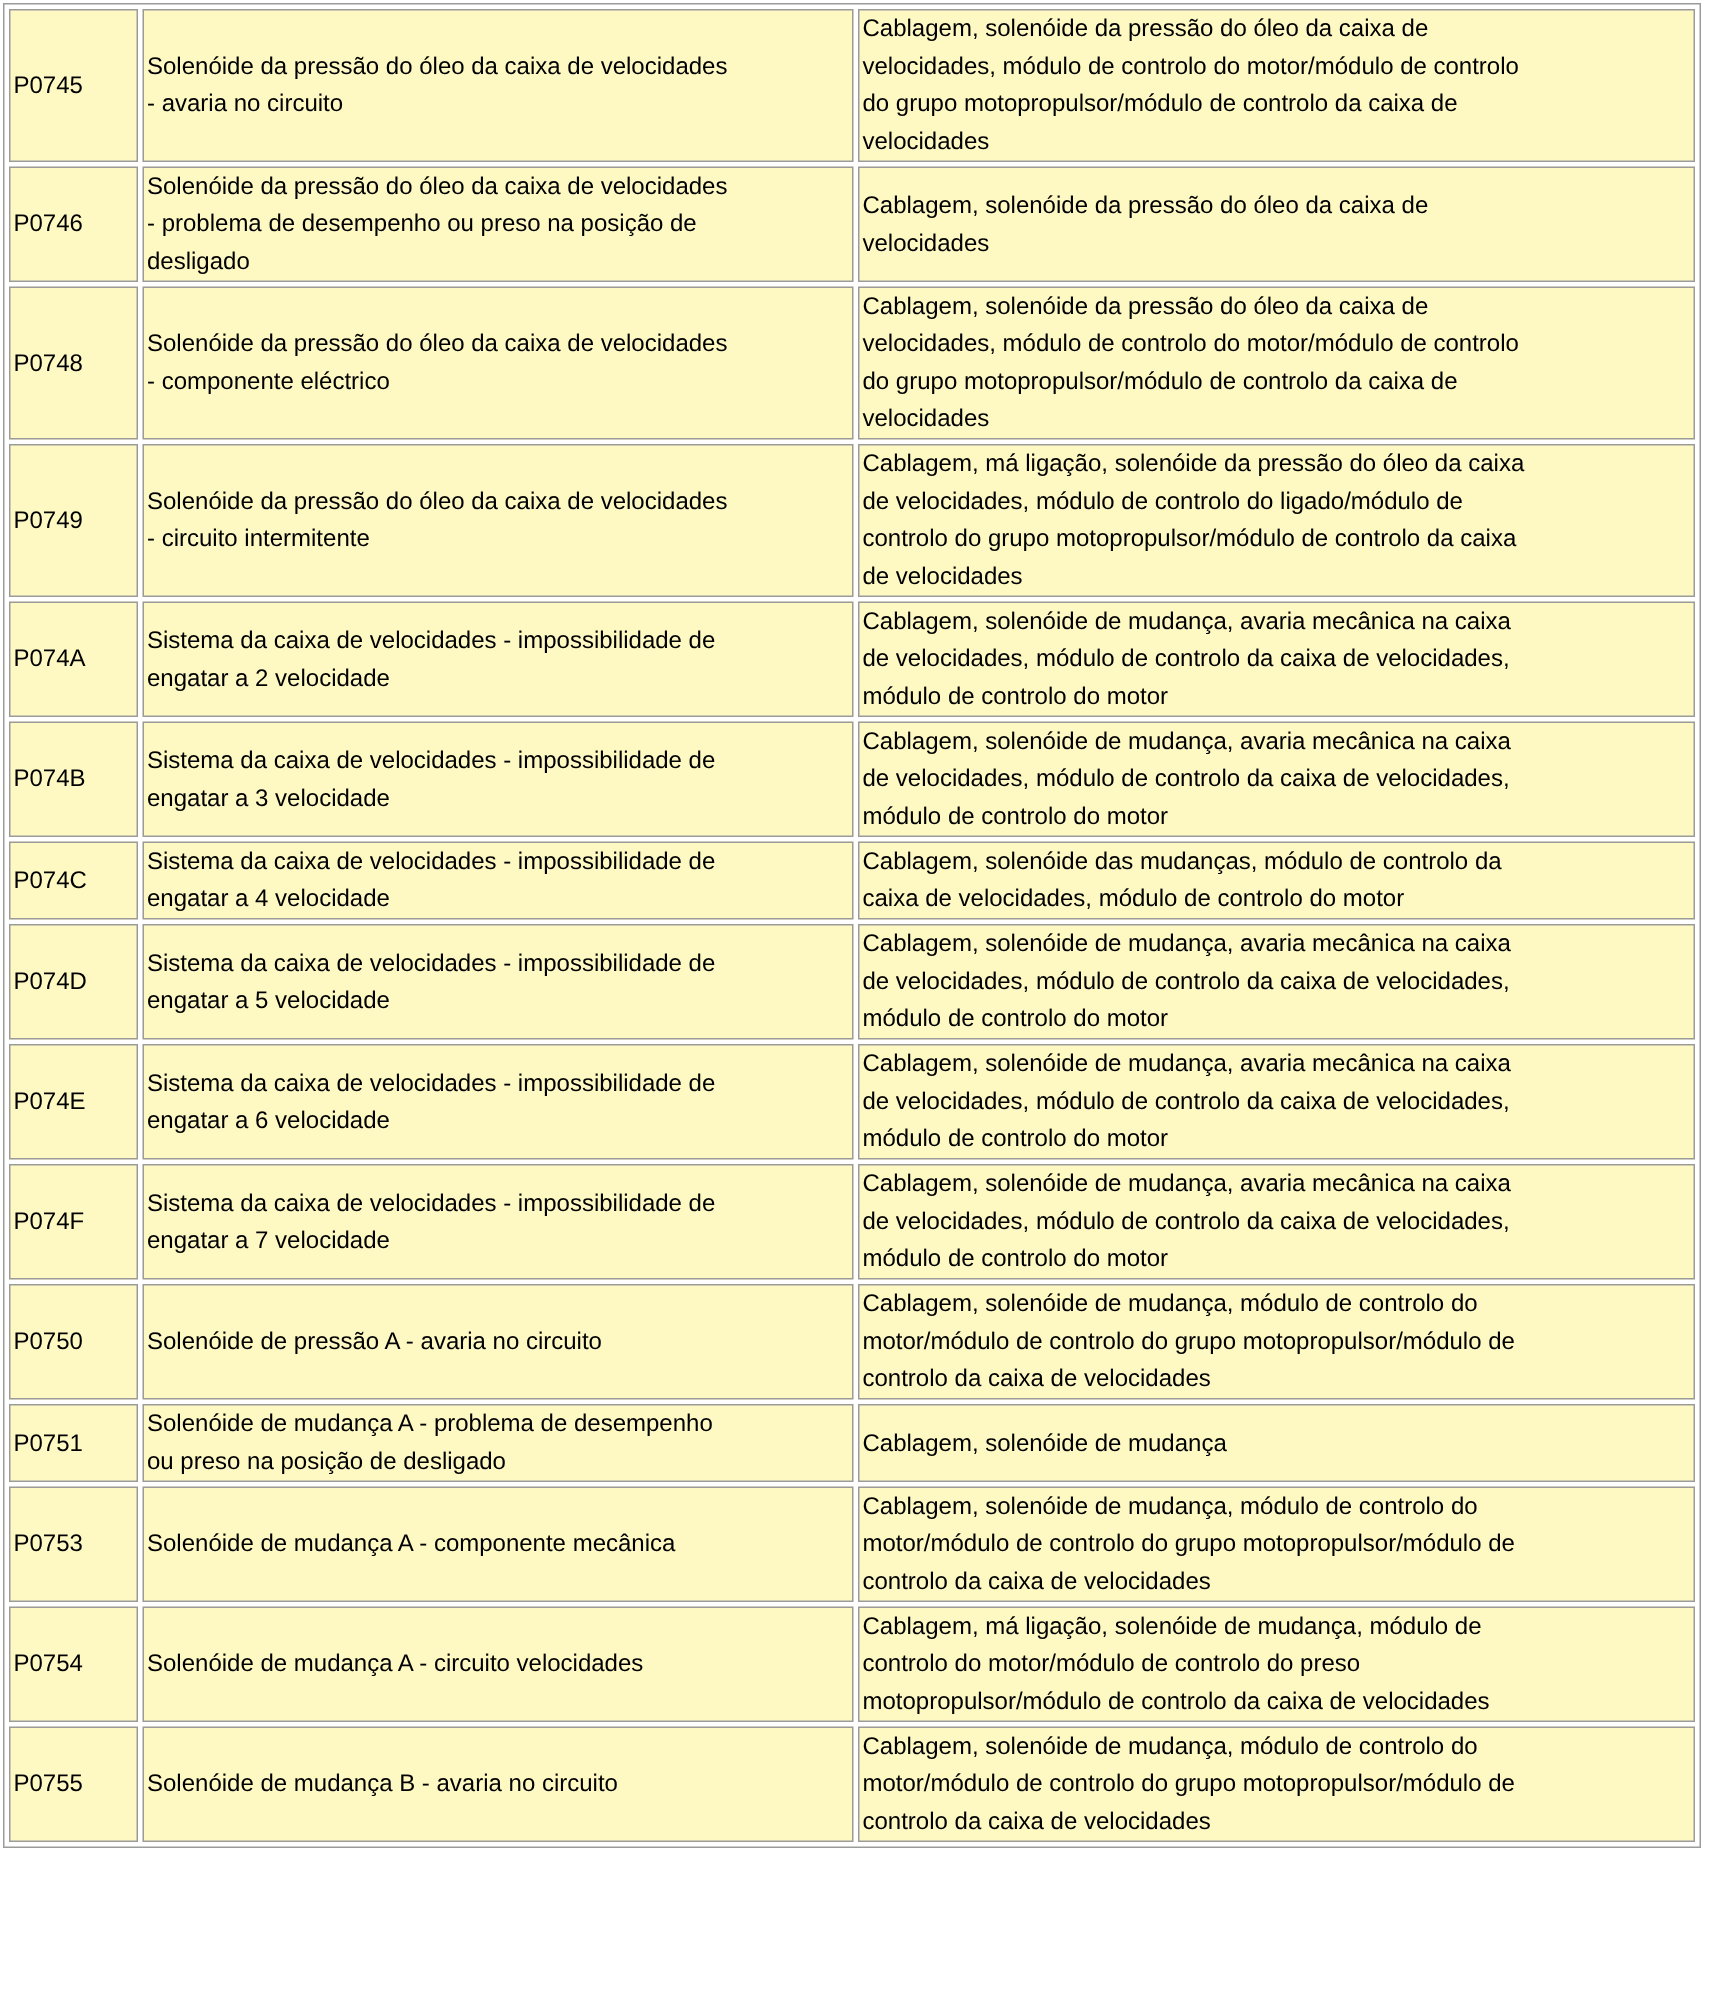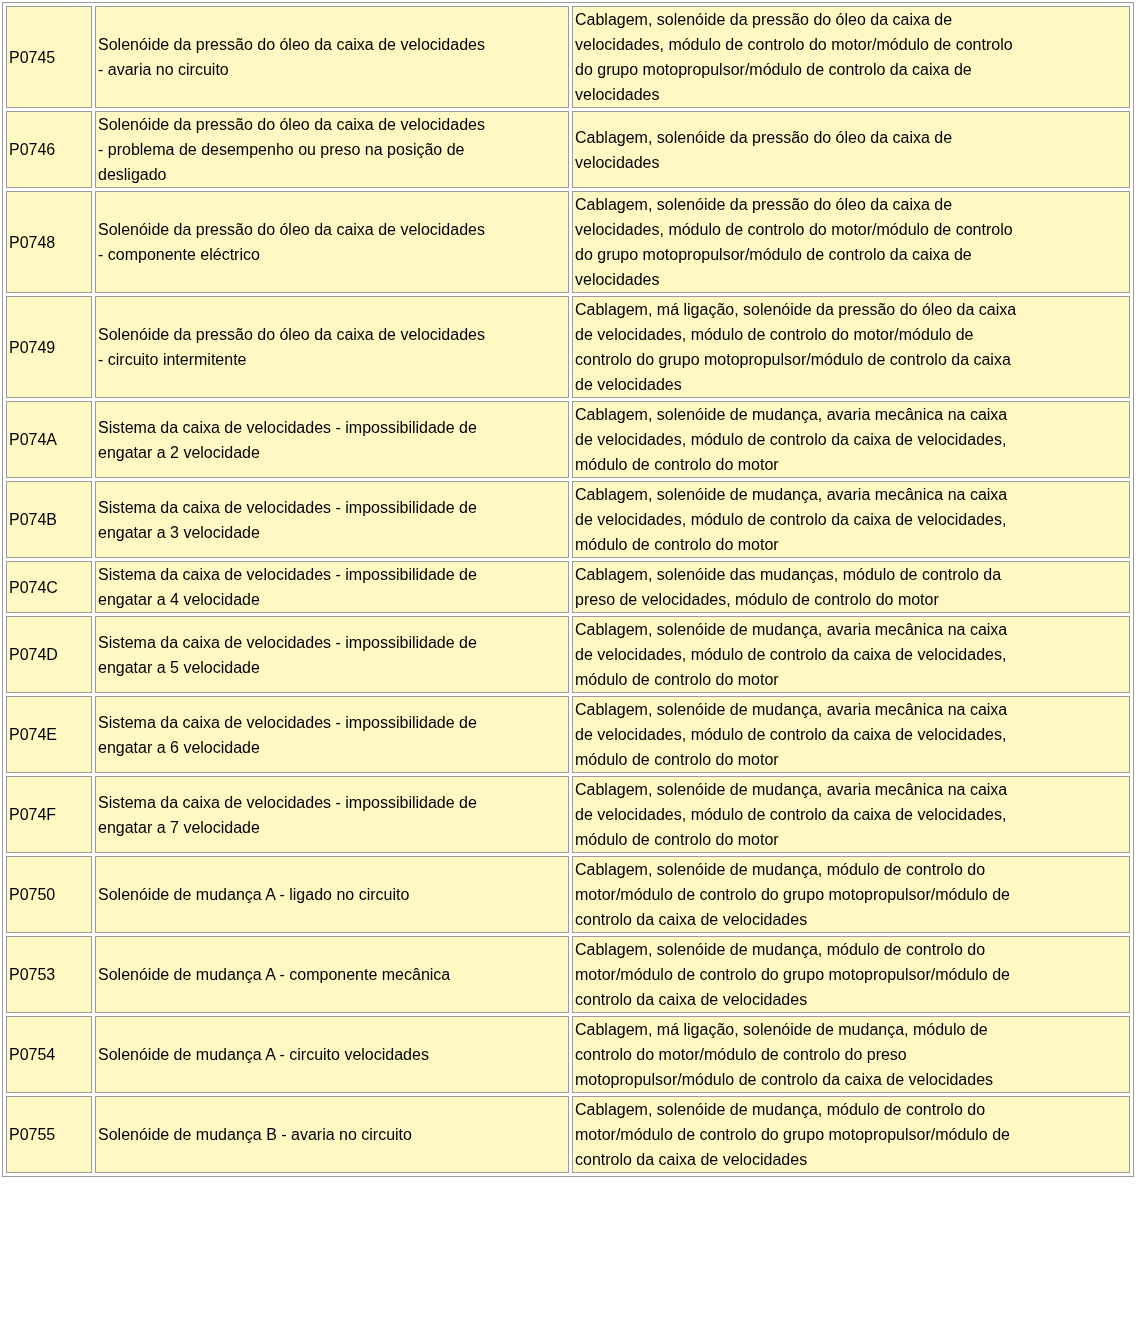--- a/index.html
+++ b/index.html
@@ -64,21 +64,21 @@
 velocidades, módulo de controlo do motor/módulo de controlo
 do grupo motopropulsor/módulo de controlo da caixa de
 velocidades</td>
   </tr>
 
   <tr>
     <td class="code">P0749</td>
     <td class="desc">Solenóide da pressão do óleo da caixa de velocidades
 - circuito intermitente</td>
     <td class="causes">Cablagem, má ligação, solenóide da pressão do óleo da caixa
-de velocidades, módulo de controlo do motor/módulo de
+de velocidades, módulo de controlo do ligado/módulo de
 controlo do grupo motopropulsor/módulo de controlo da caixa
 de velocidades</td>
   </tr>
 
   <tr>
     <td class="code">P074A</td>
     <td class="desc">Sistema da caixa de velocidades - impossibilidade de
 engatar a 2 velocidade</td>
     <td class="causes">Cablagem, solenóide de mudança, avaria mecânica na caixa
 de velocidades, módulo de controlo da caixa de velocidades,
@@ -92,21 +92,21 @@
     <td class="causes">Cablagem, solenóide de mudança, avaria mecânica na caixa
 de velocidades, módulo de controlo da caixa de velocidades,
 módulo de controlo do motor</td>
   </tr>
 
   <tr>
     <td class="code">P074C</td>
     <td class="desc">Sistema da caixa de velocidades - impossibilidade de
 engatar a 4 velocidade</td>
     <td class="causes">Cablagem, solenóide das mudanças, módulo de controlo da
-preso de velocidades, módulo de controlo do motor</td>
+caixa de velocidades, módulo de controlo do motor</td>
   </tr>
 
   <tr>
     <td class="code">P074D</td>
     <td class="desc">Sistema da caixa de velocidades - impossibilidade de
 engatar a 5 velocidade</td>
     <td class="causes">Cablagem, solenóide de mudança, avaria mecânica na caixa
 de velocidades, módulo de controlo da caixa de velocidades,
 módulo de controlo do motor</td>
   </tr>
@@ -124,26 +124,32 @@
     <td class="code">P074F</td>
     <td class="desc">Sistema da caixa de velocidades - impossibilidade de
 engatar a 7 velocidade</td>
     <td class="causes">Cablagem, solenóide de mudança, avaria mecânica na caixa
 de velocidades, módulo de controlo da caixa de velocidades,
 módulo de controlo do motor</td>
   </tr>
 
   <tr>
     <td class="code">P0750</td>
-    <td class="desc">Solenóide de mudança A - ligado no circuito</td>
+    <td class="desc">Solenóide de pressão A - avaria no circuito</td>
     <td class="causes">Cablagem, solenóide de mudança, módulo de controlo do
 motor/módulo de controlo do grupo motopropulsor/módulo de
 controlo da caixa de velocidades</td>
   </tr>
 
+  <tr>
+    <td class="code">P0751</td>
+    <td class="desc">Solenóide de mudança A - problema de desempenho
+ou preso na posição de desligado</td>
+    <td class="causes">Cablagem, solenóide de mudança</td>
+  </tr>
 
 
   <tr>
     <td class="code">P0753</td>
     <td class="desc">Solenóide de mudança A - componente mecânica</td>
     <td class="causes">Cablagem, solenóide de mudança, módulo de controlo do
 motor/módulo de controlo do grupo motopropulsor/módulo de
 controlo da caixa de velocidades</td>
   </tr>
 

